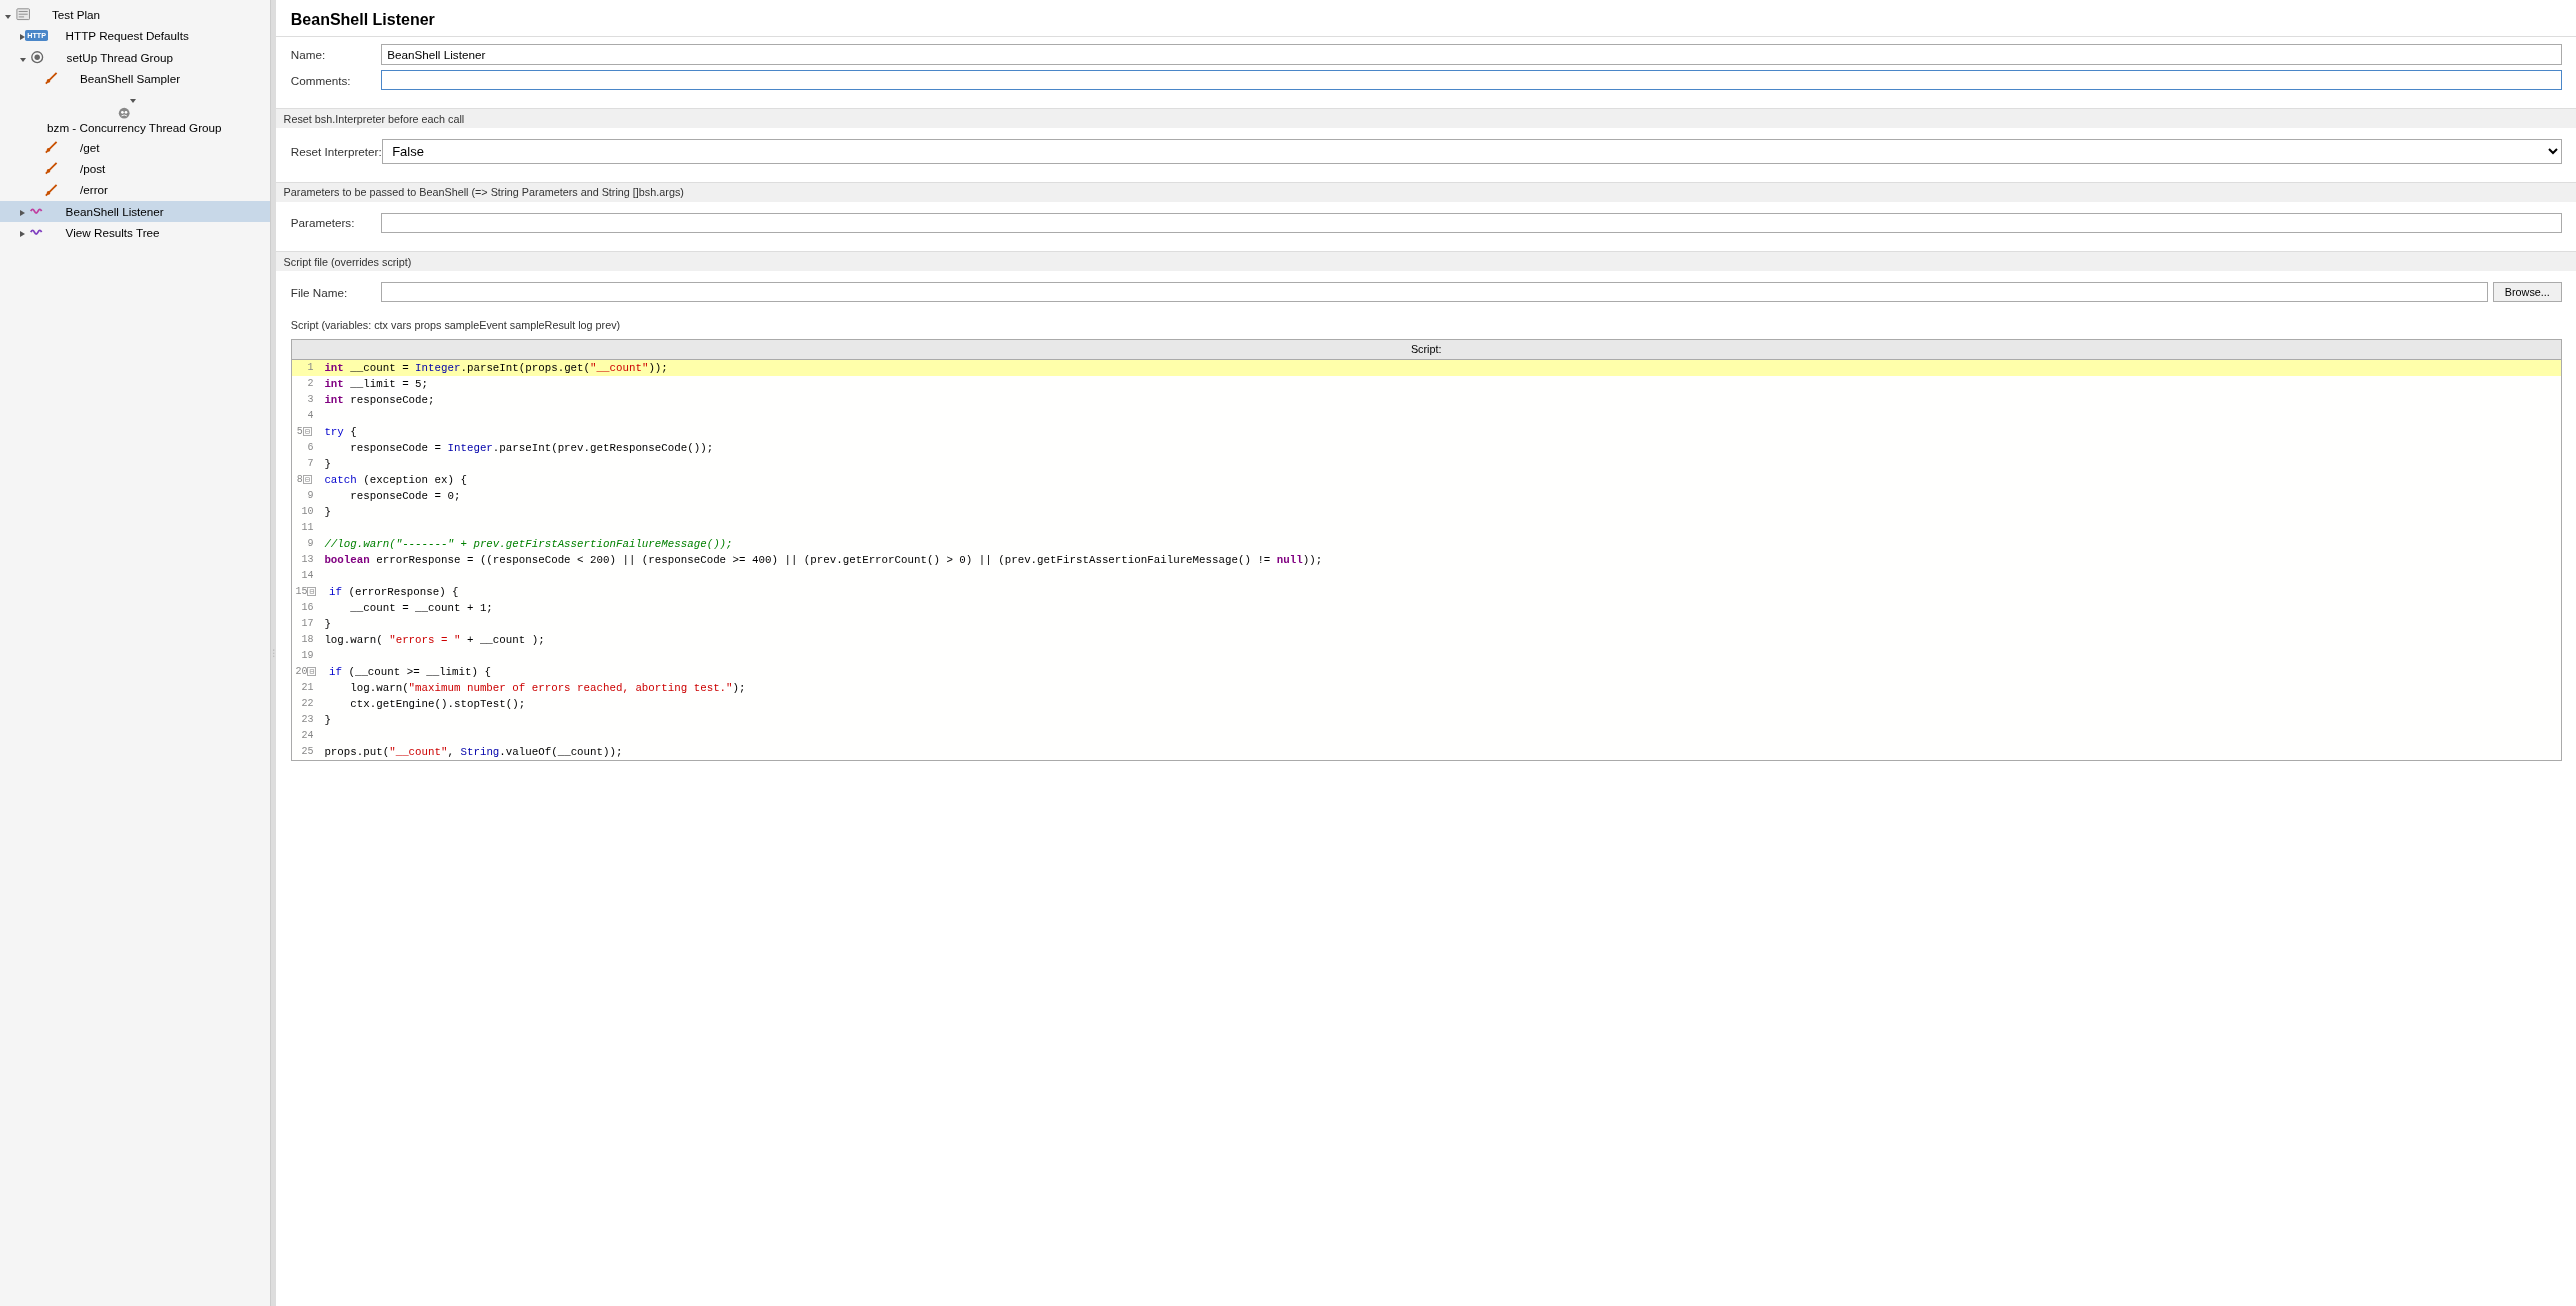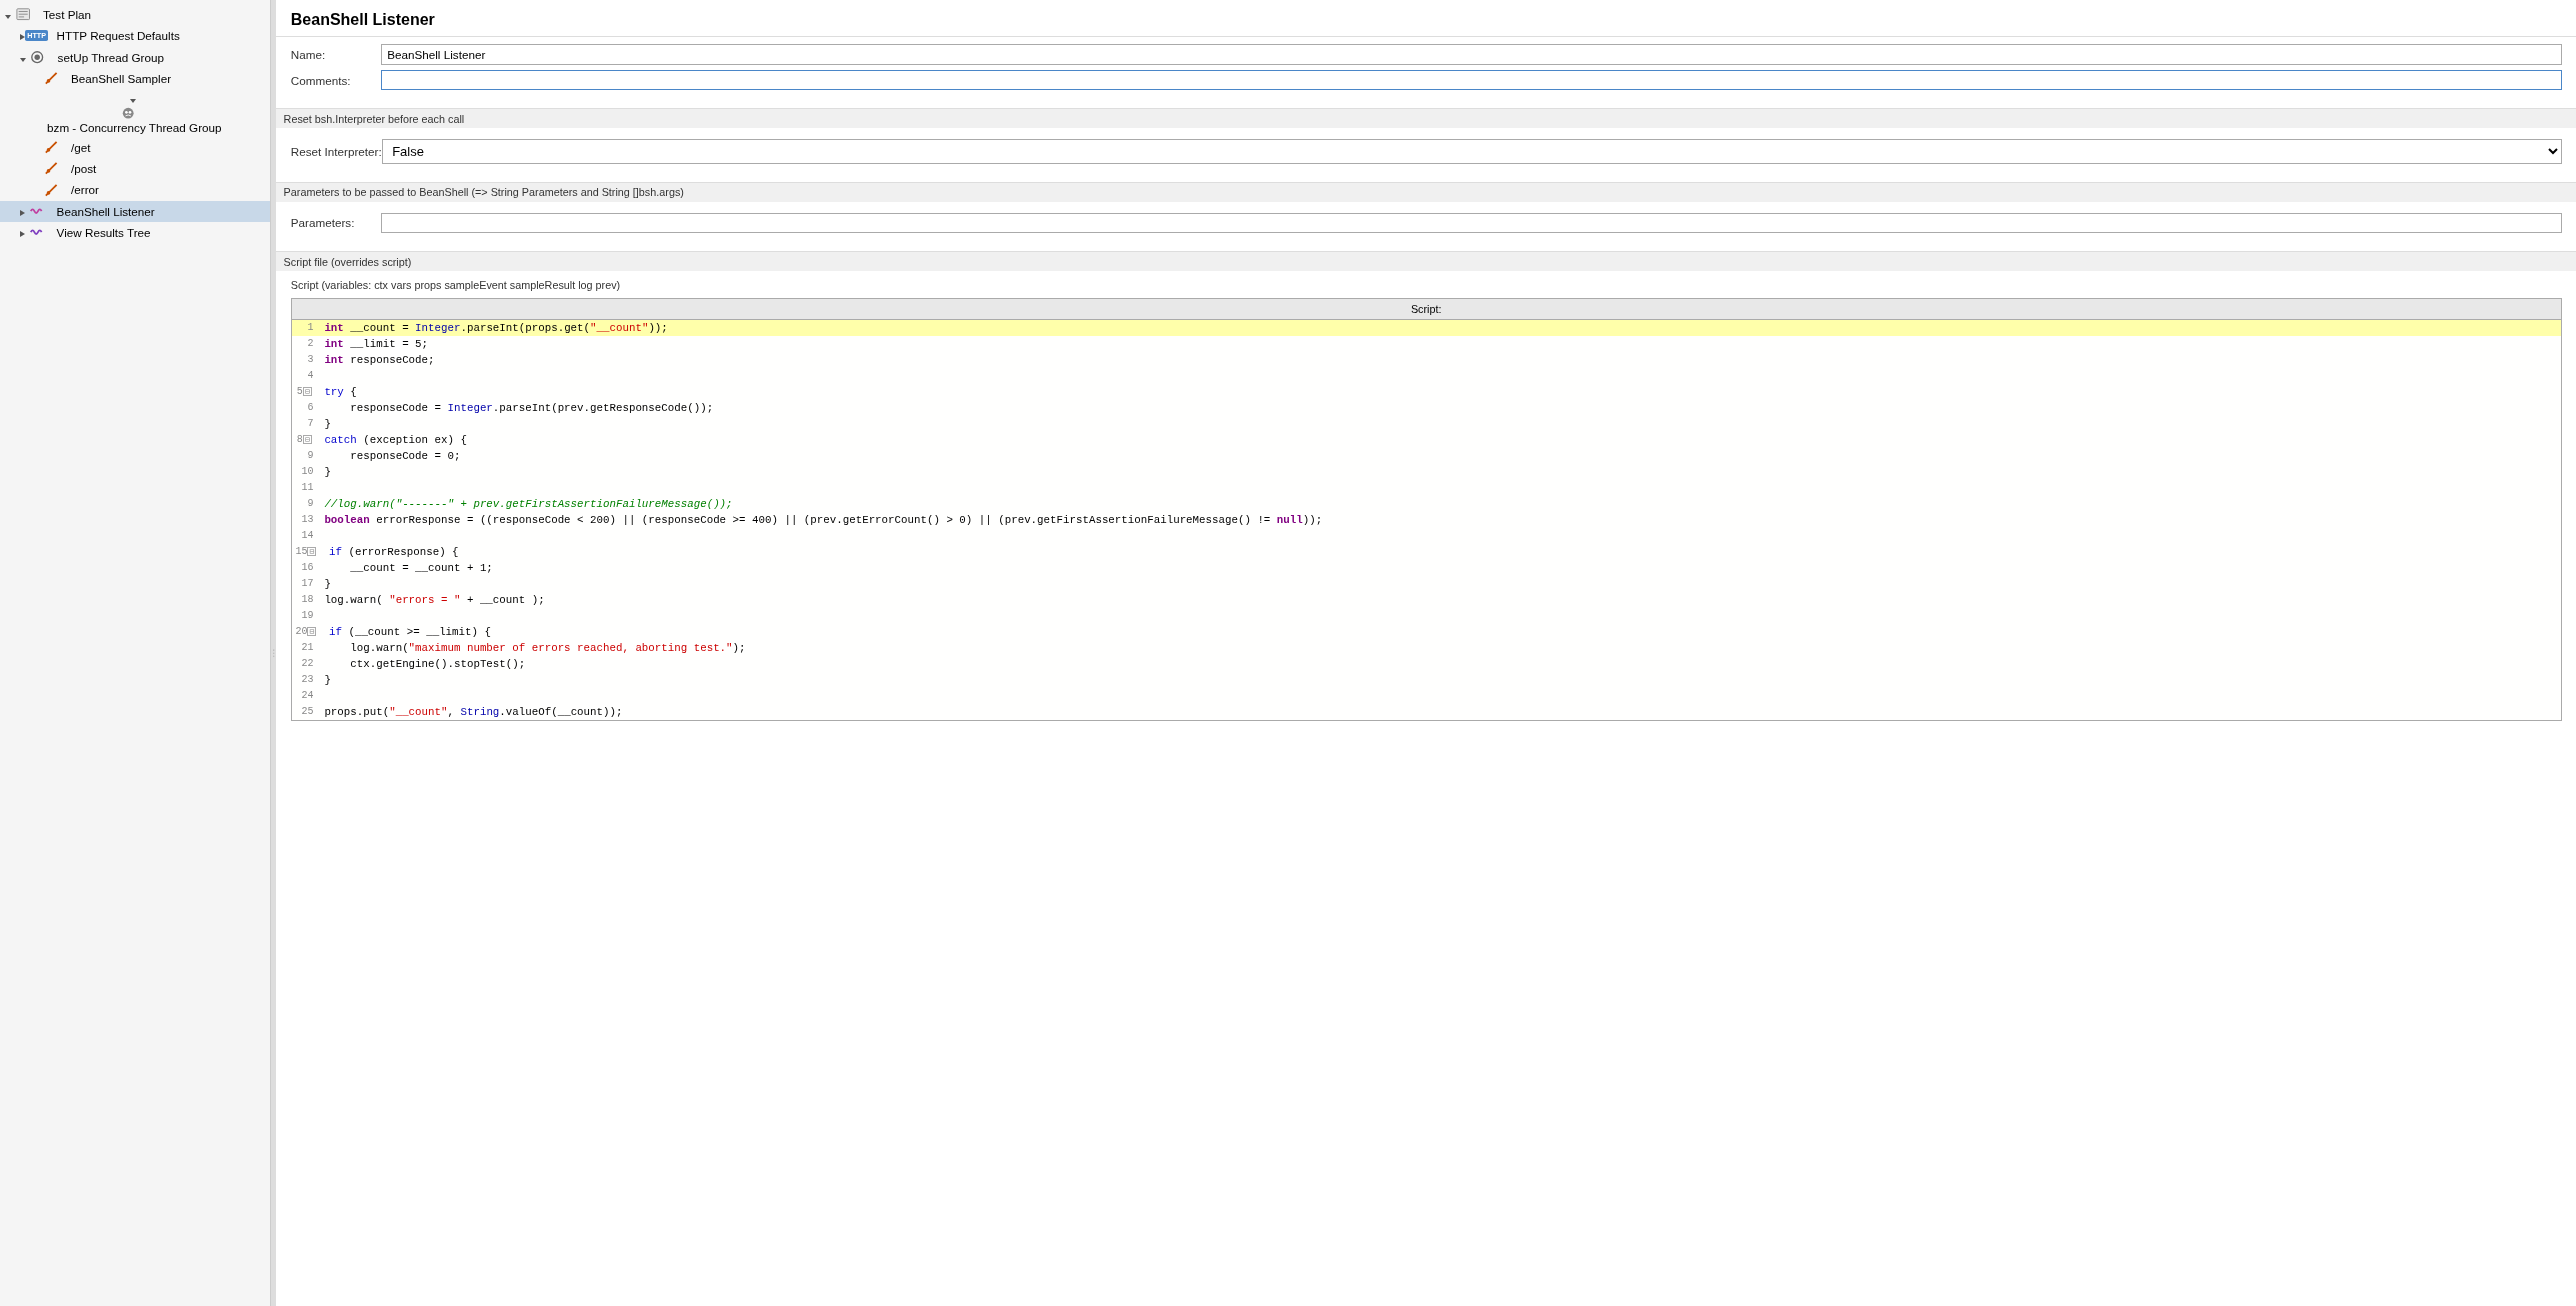--- a/index.html
+++ b/index.html
@@ -19,21 +19,21 @@
       align-items: center;
       padding: 2.7px 5.4px;
       cursor: pointer;
       white-space: nowrap;
       user-select: none;
     }
     .tree-item.selected { background: #c8d8e8; }
     .tree-icon {
       width: 16px;
       height: 16px;
-      margin-right: 12px;
+      margin-right: 21px;
       display: inline-flex;
       align-items: center;
       justify-content: center;
       font-size: 10.8px;
       flex-shrink: 0;
     }
     .triangle {
       width: 0; height: 0;
       border-style: solid;
       display: inline-block;
@@ -306,20 +306,27 @@
 
   <div class="section-header">Parameters to be passed to BeanShell (=&gt; String Parameters and String []bsh.args)</div>
   <div class="form-section">
     <div class="form-row">
       <span class="form-label">Parameters:</span>
       <input class="form-input" type="text" style="">
     </div>
   </div>
 
   <div class="section-header">Script file (overrides script)</div>
+  <div class="form-section">
+    <div class="form-row">
+      <span class="form-label">File Name:</span>
+      <input class="form-input" type="text" style="">
+      <button class="browse-btn">Browse...</button>
+    </div>
+  </div>
 
   <div style="padding: 3.6px 14.4px 1.8px;">
     <span style="font-size:10.8px; color:#333;">Script (variables: ctx vars props sampleEvent sampleResult log prev)</span>
   </div>
 
   <div class="script-container">
     <div class="script-header">Script:</div>
     <div class="script-editor" id="script-editor">
         <div class="code-line highlighted">
           <span class="line-num">1</span>

